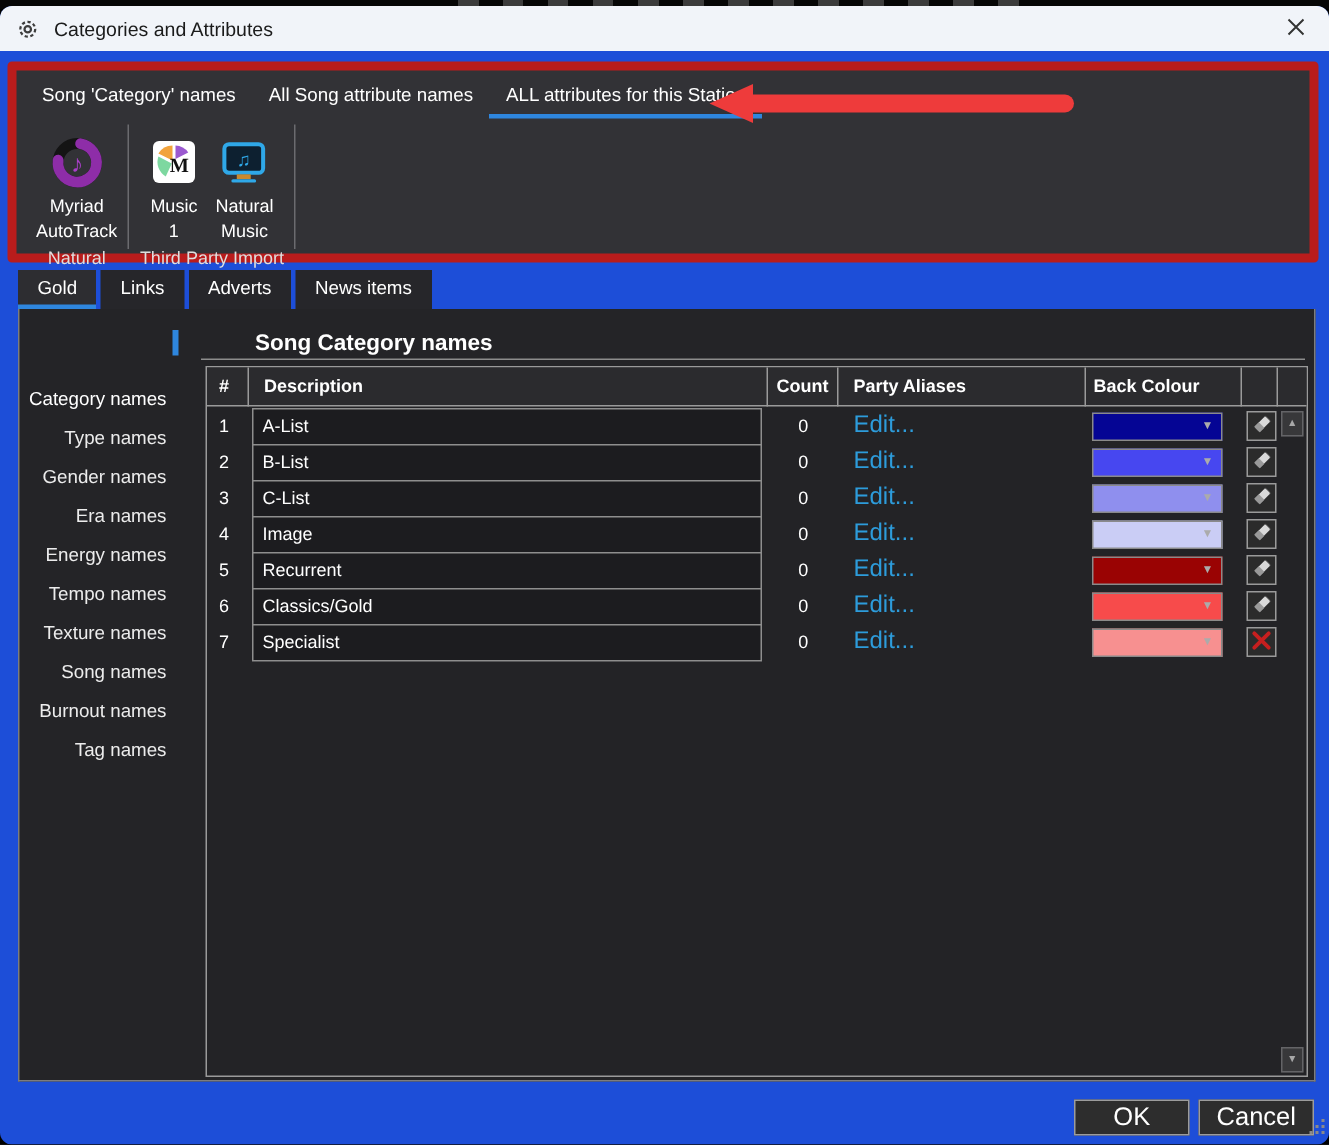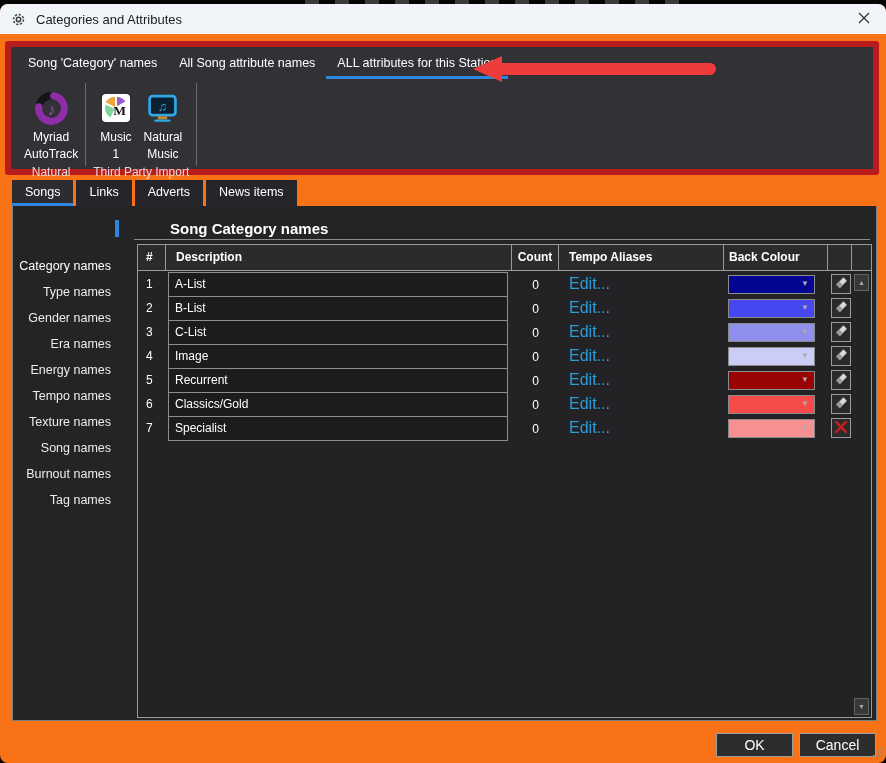--- a/index.html
+++ b/index.html
@@ -10,21 +10,21 @@
   }
   
   .top-strip { position:absolute; left:0; top:0; width:886px; height:6px; background:#060606; }
   .top-strip .glyphs {
     position:absolute; left:295px; top:0; width:400px; height:5px;
     background:repeating-linear-gradient(90deg, transparent 0 10px, #3c3c3c 10px 24px, transparent 24px 30px);
   }
 
   .dialog {
     position:absolute; left:0; top:4px; width:886px; height:759px;
-    background:#f97316; border-radius:8px; overflow:hidden;
+    background:#1d4ed8; border-radius:8px; overflow:hidden;
   }
 
   
   .titlebar {
     position:absolute; left:0; top:0; width:886px; height:30px;
     background:#f1f4f9; display:flex; align-items:center; color:#1b1b1b;
   }
   .titlebar .gear { margin-left:11px; display:flex; }
   .titlebar .t-title { margin-left:10px; font-size:13px; }
   .close-btn {
@@ -113,21 +113,21 @@
   .scroll-btn {
     position:absolute; left:2px; width:15px; height:17px; background:#38383a; border:1px solid #646467;
     color:#a8a8a8; font-size:7px; display:flex; align-items:center; justify-content:center; cursor:pointer; padding:0;
   }
   .scroll-up { top:2px; }
   .scroll-down { bottom:2px; }
 
   
   .footer-btn {
     position:absolute; top:729px; width:77px; height:24px; background:#2d2d2d; border:1px solid #9c9c9c;
-    color:#fff; font-size:14px; font-family:"Liberation Sans",sans-serif; cursor:pointer;
+    color:#fff; font-size:17px; font-family:"Liberation Sans",sans-serif; cursor:pointer;
   }
   .ok-btn { left:716px; }
   .cancel-btn { left:799px; }
   .resize-grip { position:absolute; right:2px; bottom:1px; }
 </style>
 </head>
 <body>
 
 <div class="top-strip">
   <div class="glyphs"></div>
@@ -217,21 +217,21 @@
         </div>
         <div class="group-label">Third Party Import</div>
       </div>
 
       <div class="ribbon-group" style="flex:1"></div>
     </div>
   </div>
 
   <div class="page-tabs">
 
-      <div class="page-tab selected">Songs</div>
+      <div class="page-tab selected">Gold</div>
 
       <div class="page-tab">Links</div>
 
       <div class="page-tab">Adverts</div>
 
       <div class="page-tab">News items</div>
     </div>
 
   <div class="panel">
 
@@ -262,21 +262,21 @@
       <span class="accent-bar"></span>
       <span class="main-title">Song Category names</span>
     </div>
     <div class="header-rule"></div>
 
     <div class="table">
       <div class="thead">
         <div class="th c-num">#</div>
         <div class="th c-desc">Description</div>
         <div class="th c-count">Count</div>
-        <div class="th c-alias">Tempo Aliases</div>
+        <div class="th c-alias">Party Aliases</div>
         <div class="th c-colour">Back Colour</div>
         <div class="th c-action"></div>
       </div>
 
       <div class="tbody">
 
           <div class="trow">
             <div class="c-num">1</div>
             <div class="c-desc" style="padding:0">
               <input class="desc-input" type="text" value="A-List" style="">

